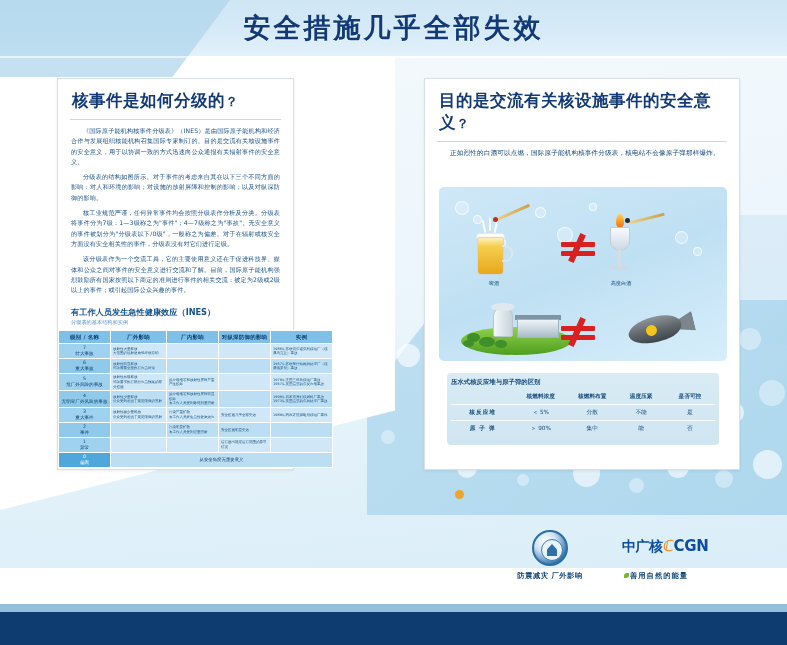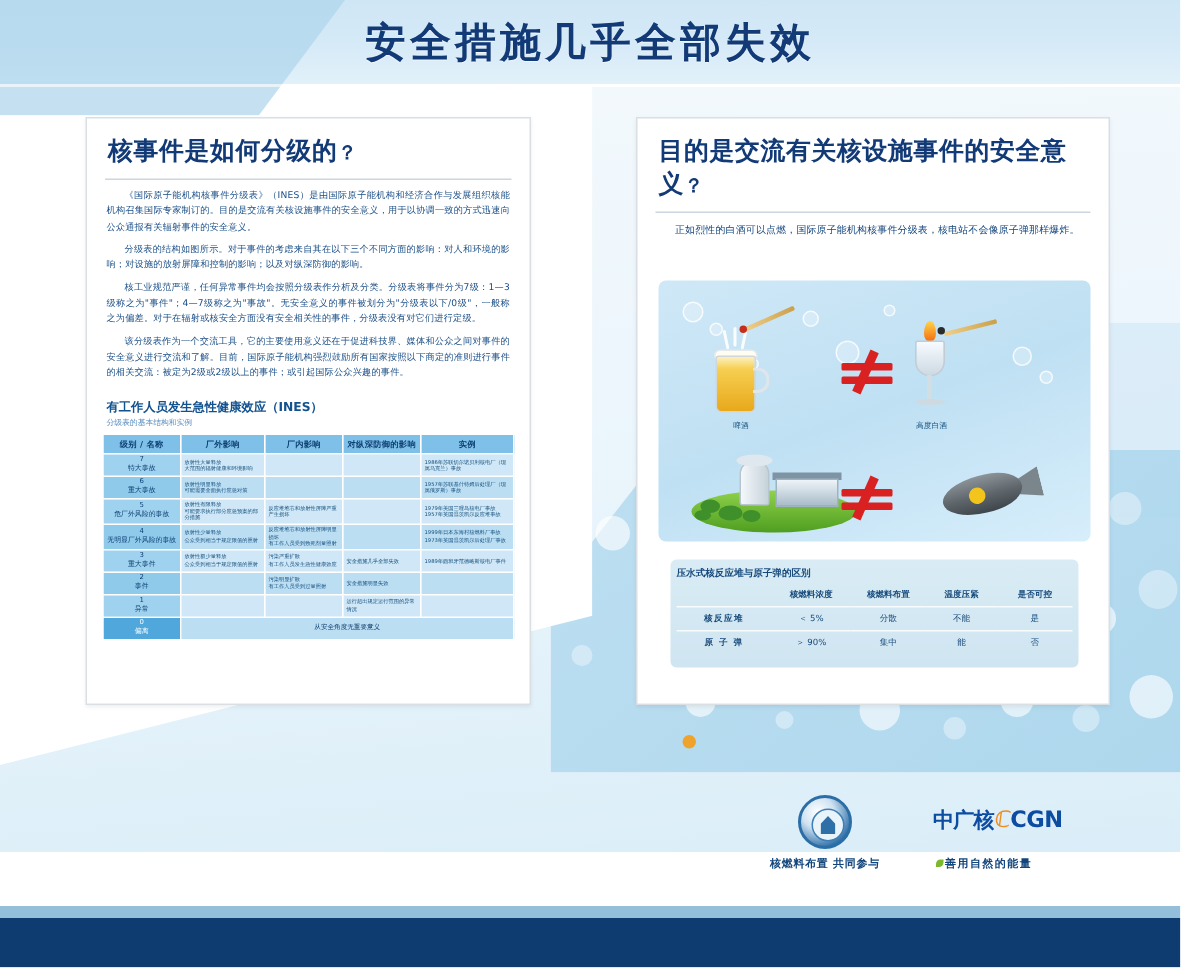--- a/index.html
+++ b/index.html
@@ -61,21 +61,21 @@
 
   
   .ftr-thin { position:absolute; left:0; top:604px; width:787px; height:8px; background:#6fa9cf; opacity:.75;}
   .ftr-main { position:absolute; left:0; top:612px; width:787px; height:33px; background:#0e3c70; }
 
   
   .card {
     position:absolute; background:#ffffff;
     border:1px solid #dadfe4; box-shadow:0 1px 3px rgba(0,0,0,.07);
   }
-  #card-left  { left:57px;  top:78px; width:297px; height:392px; }
+  #card-left  { left:57px;  top:78px; width:237px; height:392px; }
   #card-right { left:424px; top:78px; width:316px; height:392px; }
 
   .card-title {
     font-size:16.5px; font-weight:bold; color:#123a77; letter-spacing:.5px;
     padding:11px 0 7px 14px;
   }
   .card-title .q { font-size:13px; font-weight:bold; }
   .title-rule { height:1px; background:#ccd6e0; margin:0 12px 6px 12px; }
 
   .para {
@@ -429,21 +429,21 @@
           </tbody>
       </table>
     </div>
   </div>
 
   <div class="logos">
     <div class="logo-seal">
       <div class="seal-in"></div>
         <div class="seal-house"></div>
     </div>
-    <div class="logo-cap" style="left:0px;width:100px;text-align:center;">核燃料布置 共同参与</div>
+    <div class="logo-cap" style="left:0px;width:100px;text-align:center;">防震减灾 厂外影响</div>
 
     <div class="cgn-wrap">
       <span class="cgn-cn">中广核</span><span class="cgn-mark">ℂ</span><span class="cgn-en">CGN</span>
     </div>
     <div class="cgn-sub"><span class="cgn-leaf"></span><span>善用自然的能量</span></div>
   </div>
 
   <div class="ftr-thin"></div>
   <div class="ftr-main"></div>
 </div>

